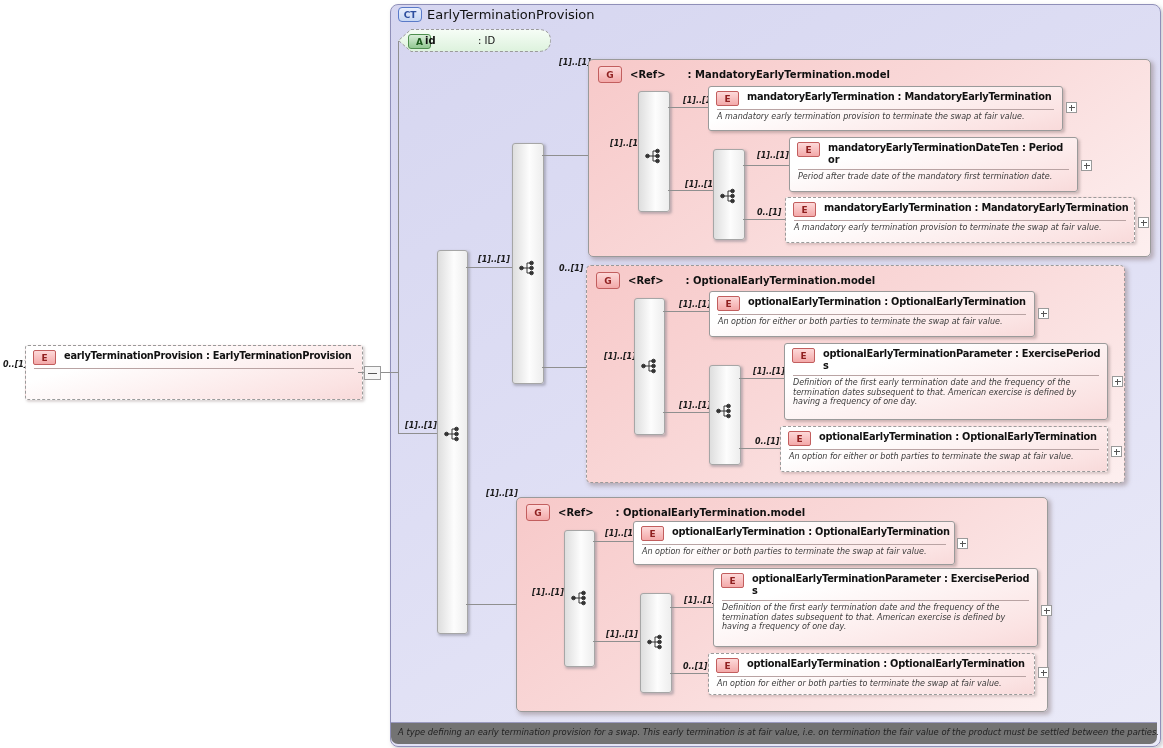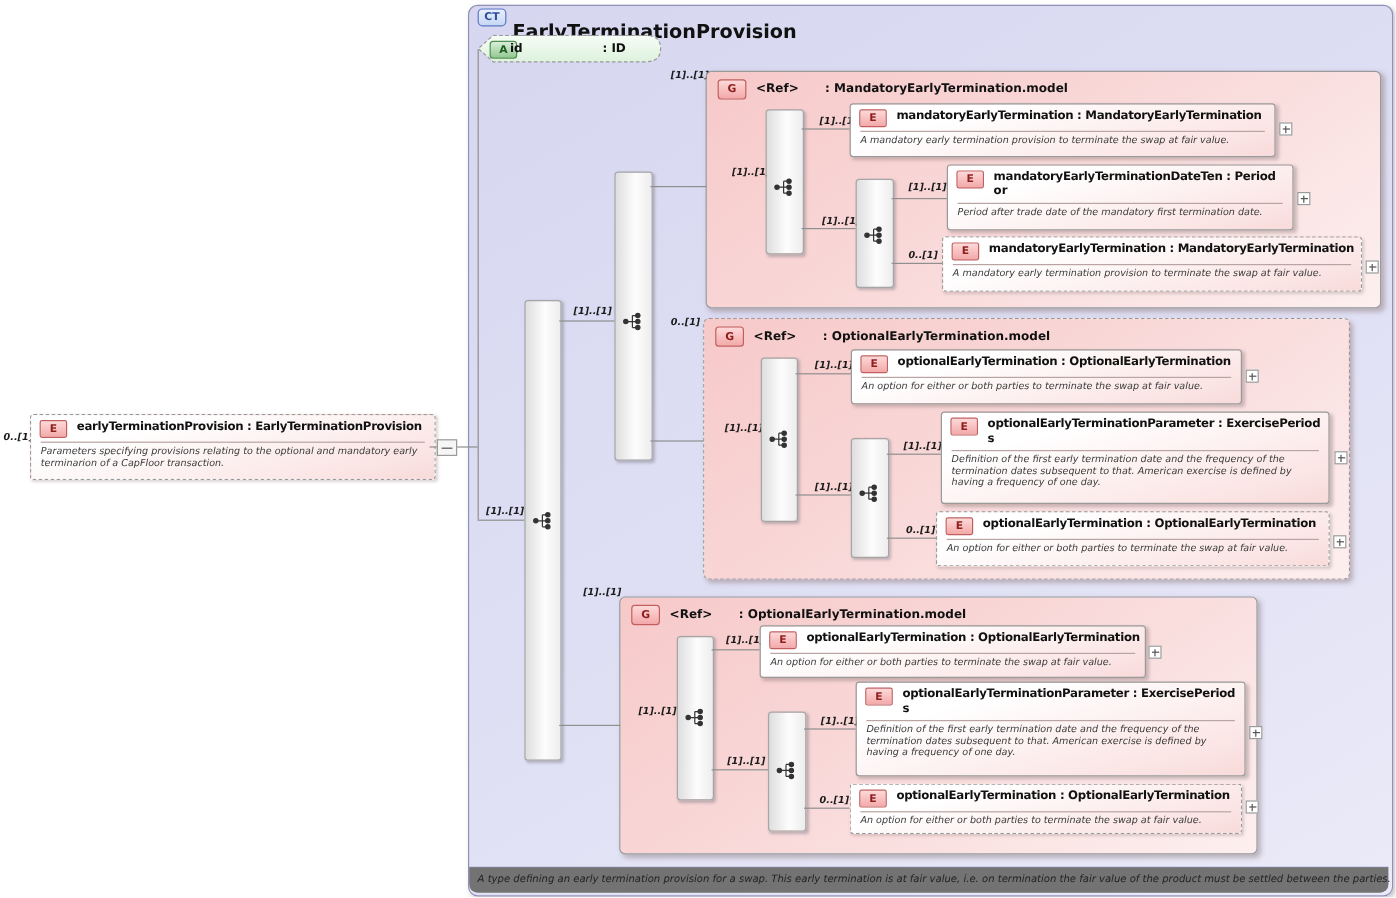--- a/index.html
+++ b/index.html
@@ -19,30 +19,30 @@
       background:linear-gradient(150deg,#d6d6f0 0%,#dedef4 45%,#eaeaf8 100%);
       box-shadow:2px 2px 4px rgba(150,150,160,.5);}
   .ct-footer{position:absolute;left:391px;top:722px;width:766px;height:22px;
       background:#737373;border-top:1px solid #9a9ac0;border-radius:0 0 7px 7px;
       font-size:8.4px;font-style:italic;color:#222;padding:4px 0 0 7px;box-sizing:border-box;white-space:nowrap;}
 
   .badge{position:absolute;display:flex;align-items:center;justify-content:center;
       font-weight:bold;font-size:9px;border-radius:2px;}
   .badge-ct{left:398px;top:7px;width:22px;height:13px;border:1px solid #5a7ac8;
       background:linear-gradient(#e9effc,#c7d7f3);color:#2d4f9e;border-radius:4px;}
-  .ct-title{position:absolute;left:427px;top:17px;font-size:16px;font-weight:bold;color:#111;}
+  .ct-title{position:absolute;left:427px;top:7px;font-size:13px;font-weight:normal;color:#111;}
 
   
   .attr-wrap{position:absolute;left:398px;top:29px;width:154px;height:24px;}
   .abadge{display:inline-flex;align-items:center;justify-content:center;
       width:21px;height:13px;border:1px solid #4e8e4e;border-radius:3px;
       background:linear-gradient(#d9eed9,#93c893);color:#1d5c1d;font-size:9px;font-weight:bold;
       position:absolute;left:10px;top:5px;}
   .attr-name{position:absolute;left:27px;top:6px;font-size:10px;font-weight:bold;color:#111;}
-  .attr-type{position:absolute;left:104px;top:6px;font-size:10px;font-weight:bold;color:#111;}
+  .attr-type{position:absolute;left:80px;top:6px;font-size:10px;font-weight:normal;color:#111;}
 
   
   .vbar{position:absolute;border:1px solid #a6a6a6;border-radius:3px;
       background:linear-gradient(90deg,#dedede 0%,#fdfdfd 55%,#ededed 100%);
       box-shadow:1.5px 1.5px 2.5px rgba(120,120,130,.45);}
   .seq-icon{position:absolute;left:5px;width:18px;height:18px;}
 
   
   .gbox{position:absolute;border:1px solid #9a9a9a;border-radius:5px;
       background:linear-gradient(145deg,#f7c9c9 0%,#f9d8d8 45%,#fdefef 100%);
@@ -92,21 +92,20 @@
 
   <div class="card" style="left:3px;top:360px;">0..[1]</div>
   <div class="ebox dashed" style="left:25px;top:345px;width:338px;height:55px;">
     <div class="ehead">
       <div class="ebadge">E</div>
       <div class="etitles">
           <div class="etitle">earlyTerminationProvision : EarlyTerminationProvision</div>
         </div>
     </div>
     <div class="esep"></div>
-    <div class="edesc">Parameters specifying provisions relating to the optional and mandatory early terminarion of a CapFloor transaction.</div>
   </div>
   <div class="hline" style="left:358px;top:372px;width:6px;"></div>
   <div class="minus" style="left:364px;top:366px;"></div>
   <div class="hline" style="left:381px;top:372px;width:17px;"></div>
 
   <div class="attr-wrap">
     <svg width="154" height="24">
       <defs>
           <linearGradient id="ag" x1="0" y1="0" x2="0" y2="1">
         <stop offset="0" stop-color="#f6fdf6"></stop>

